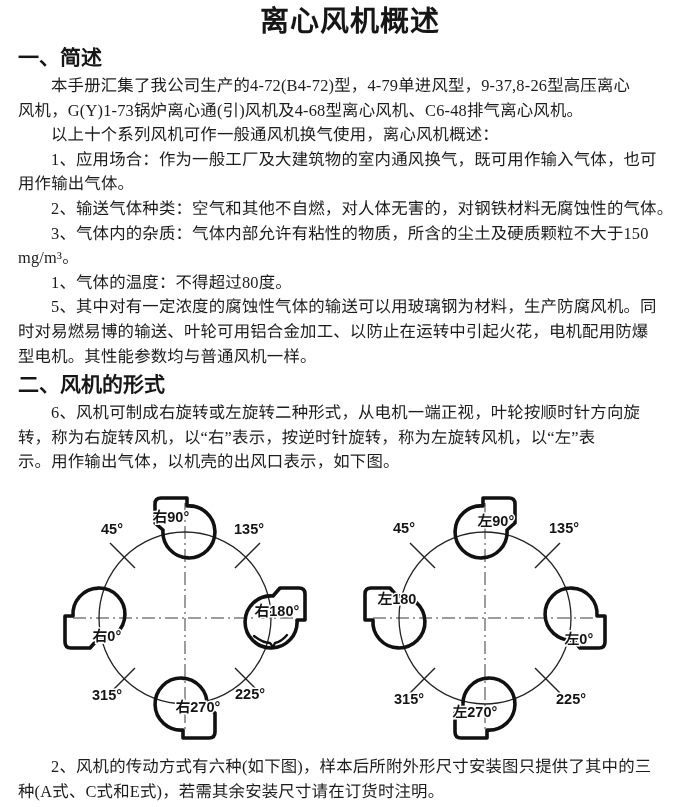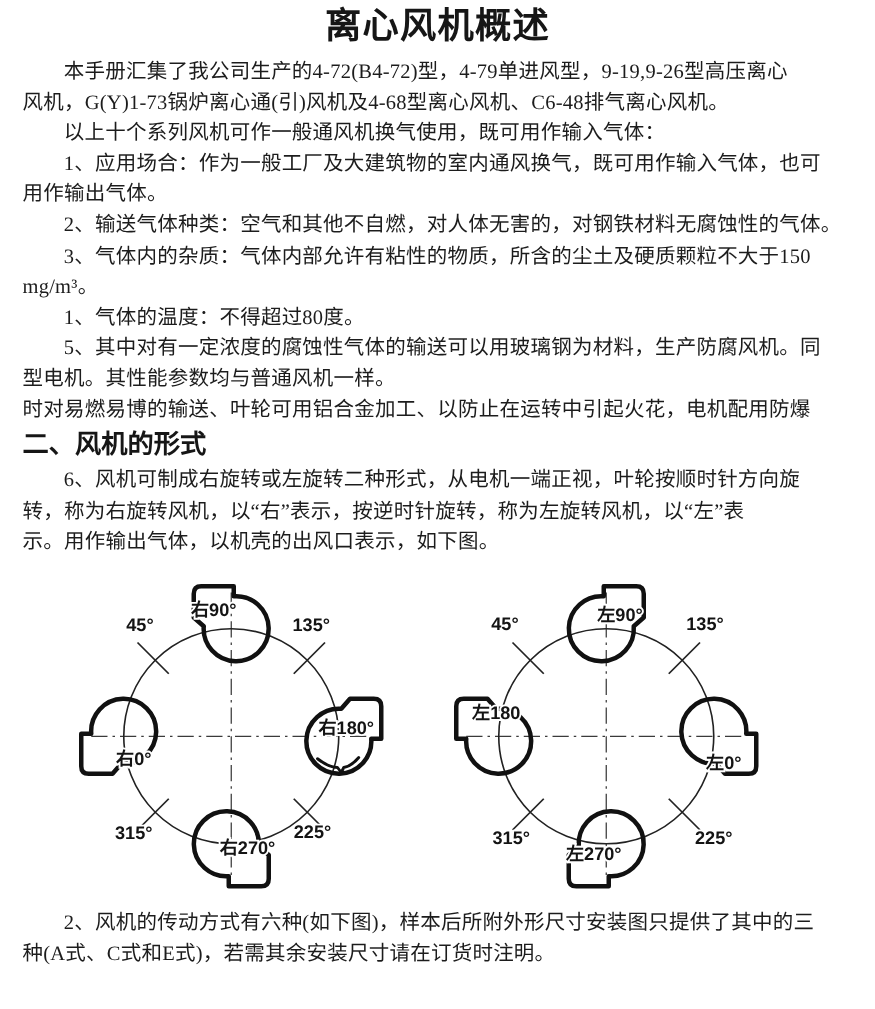--- a/index.html
+++ b/index.html
@@ -58,33 +58,34 @@
     paint-order:stroke;stroke:#ffffff;stroke-width:3px;
   }
 </style>
 </head>
 <body>
 
 <div class="page">
 
   <h1 class="doc-title">离心风机概述</h1>
 
+  <h2 class="sec-heading">一、简述</h2>
 
-  <div class="ln ind">本手册汇集了我公司生产的4-72(B4-72)型，4-79单进风型，9-19,9-26型高压离心</div>
+  <div class="ln ind">本手册汇集了我公司生产的4-72(B4-72)型，4-79单进风型，9-37,8-26型高压离心</div>
   <div class="ln">风机，G(Y)1-73锅炉离心通(引)风机及4-68型离心风机、C6-48排气离心风机。</div>
-  <div class="ln ind">以上十个系列风机可作一般通风机换气使用，既可用作输入气体：</div>
+  <div class="ln ind">以上十个系列风机可作一般通风机换气使用，离心风机概述：</div>
   <div class="ln ind">1、应用场合：作为一般工厂及大建筑物的室内通风换气，既可用作输入气体，也可</div>
   <div class="ln">用作输出气体。</div>
   <div class="ln ind">2、输送气体种类：空气和其他不自燃，对人体无害的，对钢铁材料无腐蚀性的气体。</div>
   <div class="ln ind">3、气体内的杂质：气体内部允许有粘性的物质，所含的尘土及硬质颗粒不大于150</div>
   <div class="ln">mg/m³。</div>
   <div class="ln ind">1、气体的温度：不得超过80度。</div>
   <div class="ln ind">5、其中对有一定浓度的腐蚀性气体的输送可以用玻璃钢为材料，生产防腐风机。同</div>
+  <div class="ln">时对易燃易博的输送、叶轮可用铝合金加工、以防止在运转中引起火花，电机配用防爆</div>
   <div class="ln">型电机。其性能参数均与普通风机一样。</div>
-  <div class="ln">时对易燃易博的输送、叶轮可用铝合金加工、以防止在运转中引起火花，电机配用防爆</div>
 
   <h2 class="sec-heading" style="margin-top:3px;">二、风机的形式</h2>
 
   <div class="ln ind">6、风机可制成右旋转或左旋转二种形式，从电机一端正视，叶轮按顺时针方向旋</div>
   <div class="ln">转，称为右旋转风机，以“右”表示，按逆时针旋转，称为左旋转风机，以“左”表</div>
   <div class="ln">示。用作输出气体，以机壳的出风口表示，如下图。</div>
 
   <div class="diagrams">
 
     <svg class="diagram-svg left-pos" width="310" height="270" viewBox="0 0 310 270">

